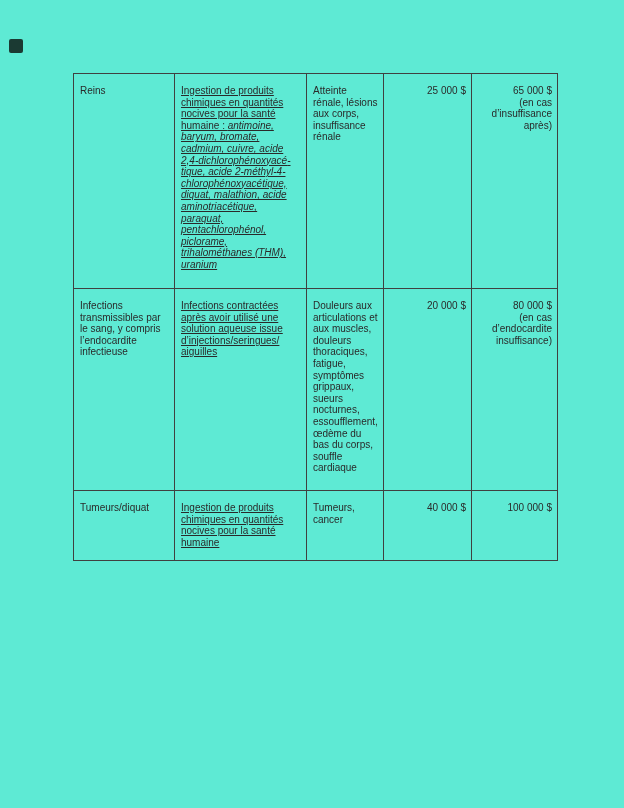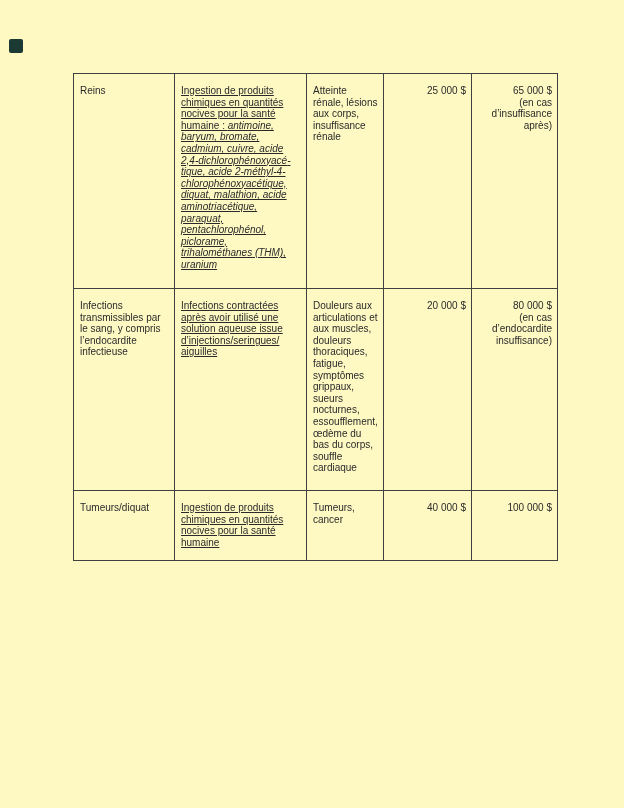--- a/index.html
+++ b/index.html
@@ -8,21 +8,21 @@
     width: 624px;
     height: 808px;
     background: #ffffff;
     font-family: "Liberation Sans", sans-serif;
     overflow: hidden;
   }
   .page {
     position: relative;
     width: 624px;
     height: 808px;
-    background: #fef9c3;
+    background: #5eead4;
   }
   .page-marker {
     position: absolute;
     left: 9px;
     top: 39px;
     width: 14px;
     height: 14px;
     background: #1b3a33;
     border-radius: 2px;
   }

